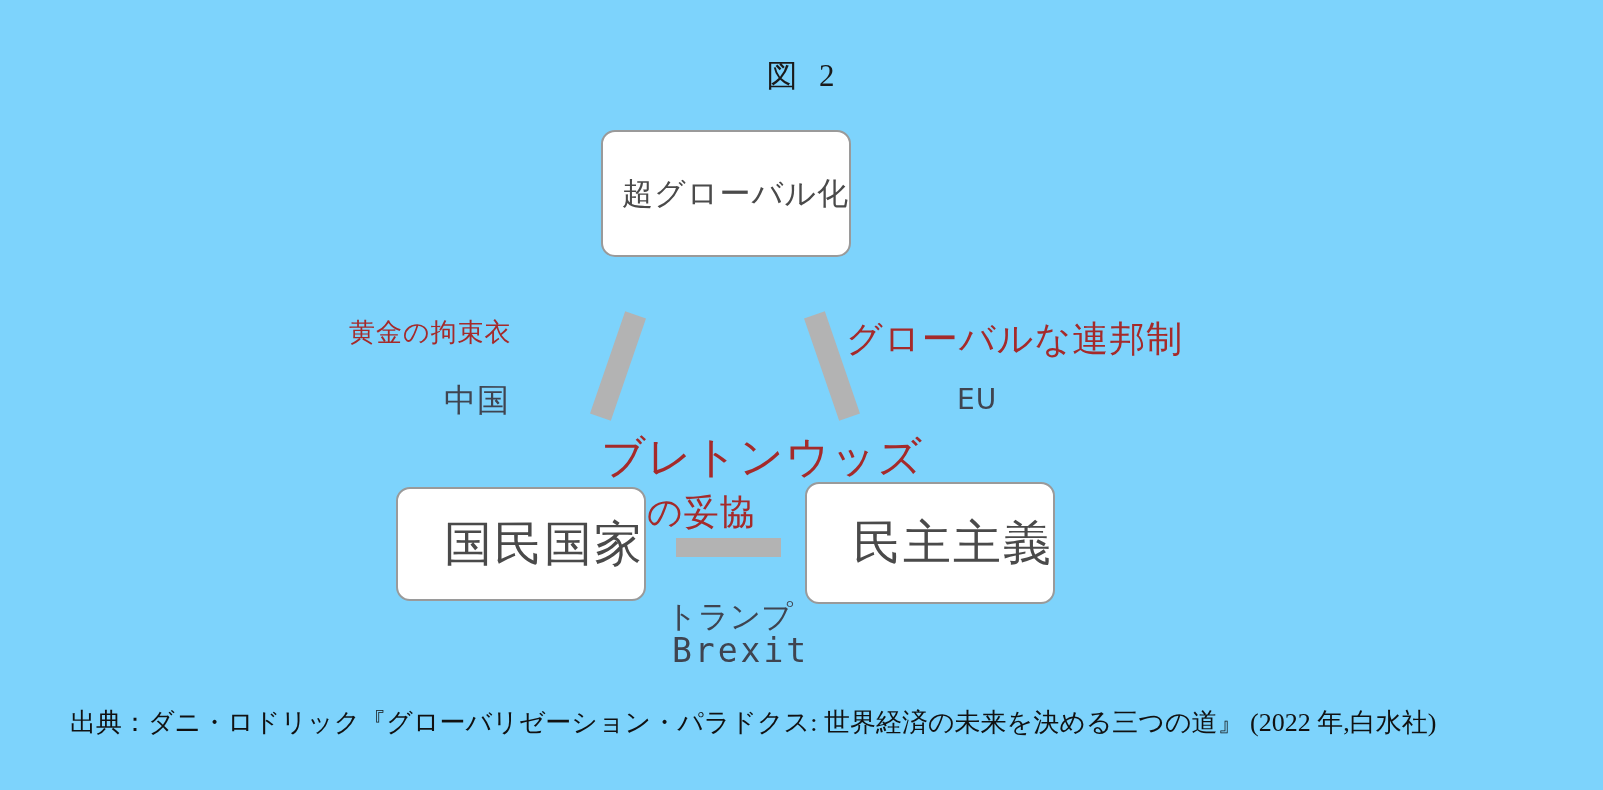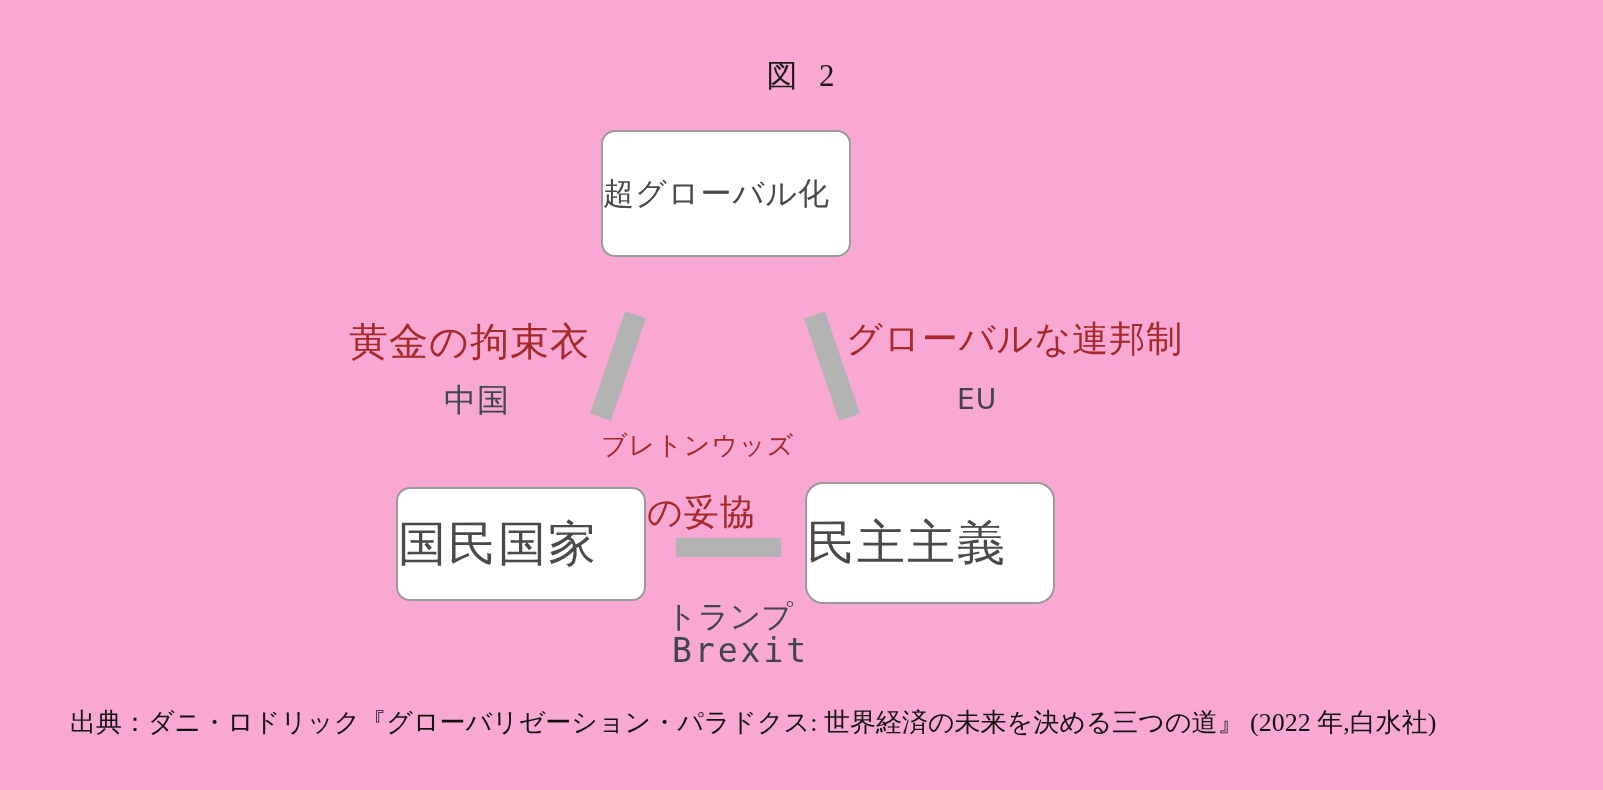--- a/index.html
+++ b/index.html
@@ -4,21 +4,21 @@
 <style>
   html, body {
     margin: 0;
     padding: 0;
     background: #ffffff;
   }
   #page {
     position: relative;
     width: 1603px;
     height: 790px;
-    background: #f9a8d4;
+    background: #7dd3fc;
     overflow: hidden;
     font-family: "Liberation Sans", "DejaVu Sans", sans-serif;
   }
 
   
   .fig-title {
     position: absolute;
     left: 0;
     top: 55px;
     width: 1603px;
@@ -32,21 +32,21 @@
 
   
   .node {
     position: absolute;
     box-sizing: border-box;
     border: 2px solid #9a9a9a;
     border-radius: 14px;
     background: #ffffff;
     display: flex;
     align-items: center;
-    justify-content: flex-start;
+    justify-content: flex-end;
     color: #4a4a4a;
     font-family: "DejaVu Sans", "Liberation Sans", sans-serif;
   }
   #node-hyper {
     left: 601px;
     top: 130px;
     width: 250px;
     height: 127px;
     font-size: 31px;
     letter-spacing: 1px;
@@ -59,21 +59,20 @@
     font-size: 48px;
     letter-spacing: 2px;
   }
   #node-democracy {
     left: 805px;
     top: 482px;
     width: 250px;
     height: 122px;
     font-size: 48px;
     letter-spacing: 2px;
-    border-radius: 18px;
   }
 
   
   .connector {
     position: absolute;
     background: #b3b3b3;
   }
   #connector-left {
     left: 607px;
     top: 312px;
@@ -107,21 +106,21 @@
   .edge-label-gray {
     position: absolute;
     color: #3f4450;
     font-family: "DejaVu Sans", "Liberation Sans", sans-serif;
     white-space: pre;
   }
 
   #label-golden-straitjacket {
     left: 349px;
     top: 315px;
-    font-size: 39px;
+    font-size: 26px;
     letter-spacing: 1px;
   }
   #label-china {
     left: 430px;
     top: 379px;
     font-size: 32px;
     letter-spacing: 1px;
     margin-left: 14px;
   }
 
@@ -134,21 +133,21 @@
   #label-eu {
     left: 957px;
     top: 383px;
     font-size: 28px;
     letter-spacing: 1px;
   }
 
   #label-bretton-woods-1 {
     left: 601px;
     top: 428px;
-    font-size: 26px;
+    font-size: 44px;
     letter-spacing: 1px;
   }
   #label-bretton-woods-2 {
     left: 647px;
     top: 489px;
     font-size: 35px;
     letter-spacing: 1px;
   }
 
   #label-trump {

